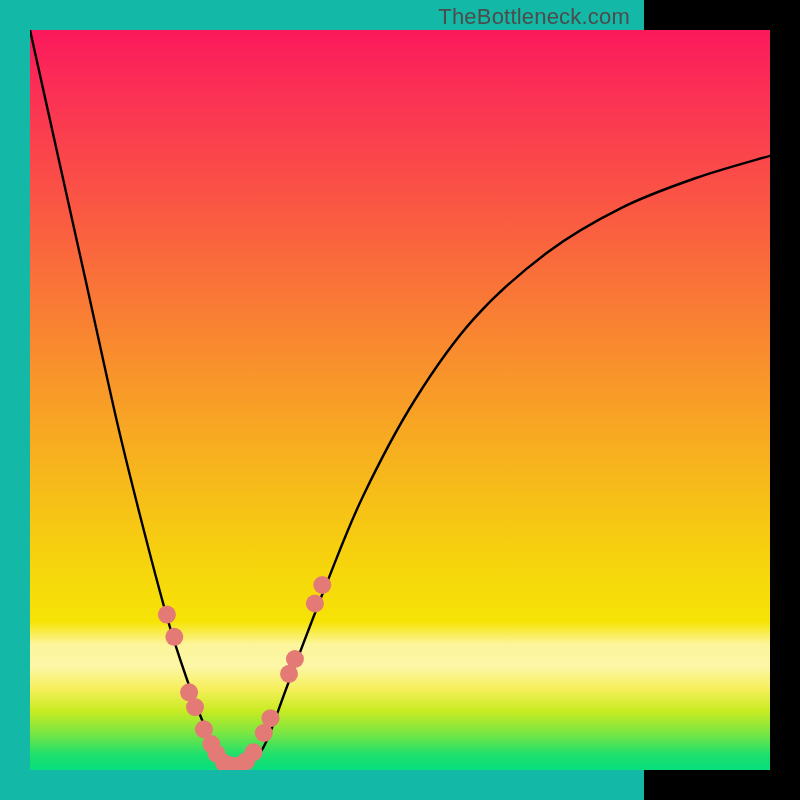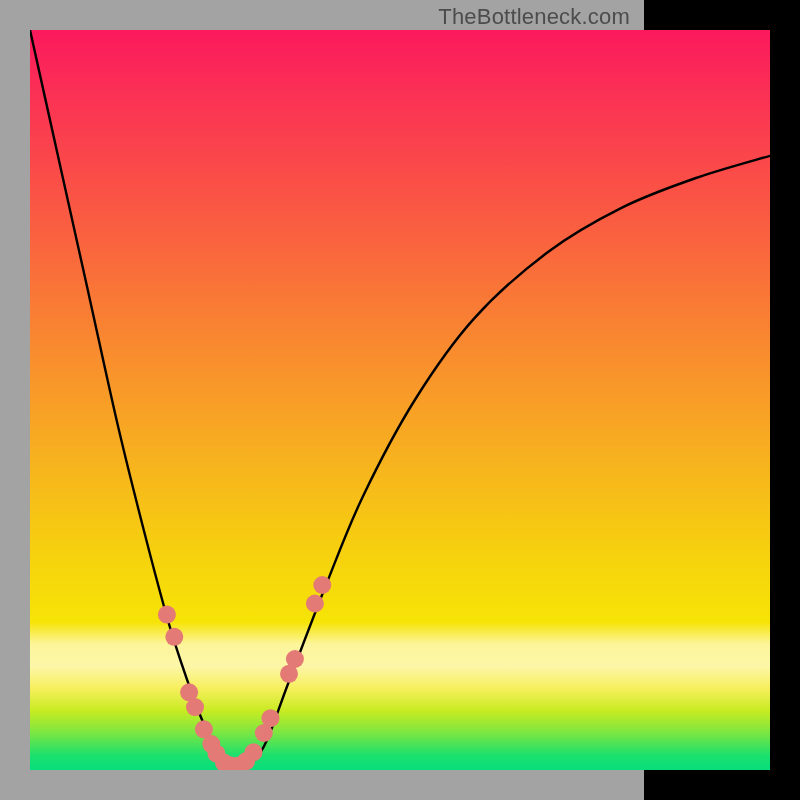--- a/index.html
+++ b/index.html
@@ -7,21 +7,21 @@
     padding: 0;
     width: 800px;
     height: 800px;
     overflow: hidden;
     background: #000;
     font-family: Arial, Helvetica, sans-serif;
   }
   .outer {
     width: 644px;
     height: 800px;
-    background: #a3a3a3;
+    background: #14b8a6;
     position: relative;
   }
   .watermark {
     position: absolute;
     top: 4px;
     right: 14px;
     color: #4c4c4c;
     font-size: 22px;
     font-weight: 400;
     letter-spacing: 0.2px;

